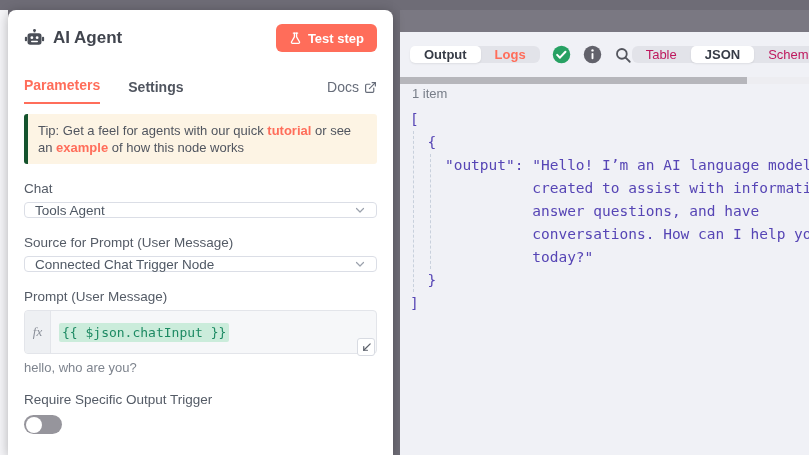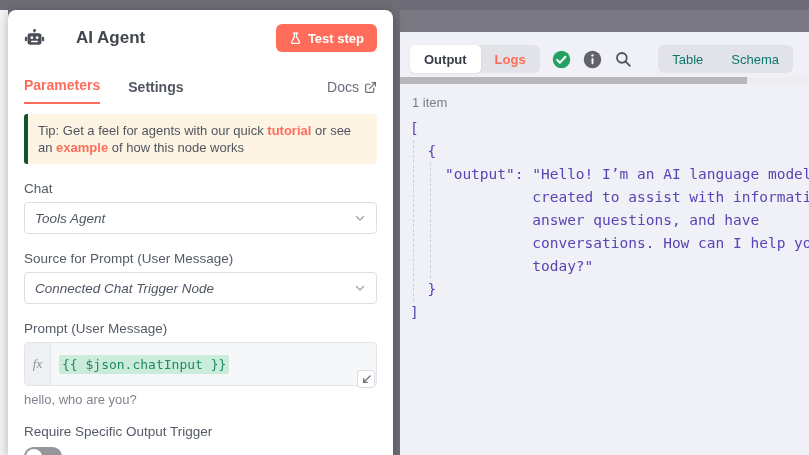--- a/index.html
+++ b/index.html
@@ -9,63 +9,63 @@
   
   .top-band { position:absolute; left:0; top:0; width:809px; height:10px; background:#6e6c76; }
   .left-sliver { position:absolute; left:0; top:10px; width:8px; height:445px; background:#f5f5f8; }
   .gap-col { position:absolute; left:393px; top:0; width:7px; height:455px; background:#6f6d77; }
   .right-topgap { position:absolute; left:400px; top:10px; width:409px; height:22px; background:#7a7882; }
 
   
   .card { position:absolute; left:8px; top:10px; width:385px; height:445px; background:#ffffff;
           border-radius:8px 8px 0 0; box-shadow:0 2px 12px rgba(0,0,0,.28); overflow:hidden; }
   .card-header { padding:14px 16px 0 16px; }
-  .title-row { display:flex; align-items:center;gap:23px; }
+  .title-row { display:flex; align-items:center; }
   .robot-ic { width:21px; height:21px; flex:0 0 auto; margin-right:8px; }
   .node-title { font-size:17px; font-weight:700; color:#41454e; flex:1; }
   .test-btn { background:#ff6d5a; color:#fff; border:none; border-radius:6px; height:28px;
               padding:0 13px; font-size:13px; font-weight:700; display:flex; align-items:center; gap:6px;
               font-family:"Liberation Sans", sans-serif; cursor:pointer; }
   .tabs-row { display:flex; align-items:flex-end; margin-top:22px; height:30px; }
   .tab { font-size:14px; font-weight:700; padding-bottom:9px; cursor:pointer; }
   .tab.active { color:#ff6d5a; border-bottom:2px solid #ff6d5a; }
   .tab.inactive { color:#50555f; font-weight:700; margin-left:28px; }
   .docs-link { margin-left:auto; color:#676d7a; font-size:14px; display:flex; align-items:center; gap:5px; padding-bottom:9px; cursor:pointer; }
 
   .card-body { padding:10px 16px 0 16px; }
   .tip-box { background:#fdf4e4; border-left:4px solid #14532d; border-radius:3px;
              padding:8px 10px; font-size:13px; line-height:17px; color:#50555f; }
   .tip-link { color:#ff6d5a; font-weight:700; cursor:pointer; }
 
   .fgroup { margin-top:17px; }
   .flabel { font-size:13.5px; color:#545b66; margin-bottom:6px; }
-  .selectbox { height:32px; border:1px solid #dbdee6; border-radius:4px; background:#fff;
-               display:flex; align-items:center; padding:0 10px; font-size:13.5px; color:#4f5864; cursor:pointer;font-style:italic; }
+  .selectbox { height:16px; border:1px solid #dbdee6; border-radius:4px; background:#fff;
+               display:flex; align-items:center; padding:0 10px; font-size:13.5px; color:#4f5864; cursor:pointer; }
   .selectbox .val { flex:1; }
   .chev { width:12px; height:12px; color:#9ba1ac; }
 
   .expr-row { position:relative; display:flex; height:44px; border:1px solid #e3e5ea; border-radius:4px; background:#f6f7f9; overflow:visible; }
   .fx-cell { width:26px; background:#eef0f3; border-right:1px solid #e3e5ea; border-radius:4px 0 0 4px;
              display:flex; align-items:center; justify-content:center; color:#8a8f99;
              font-family:"Liberation Serif", serif; font-style:italic; font-size:13px; }
   .expr-cell { flex:1; display:flex; align-items:center; padding:0 8px; overflow:hidden; }
   .expr-text { font-family:"DejaVu Sans Mono", monospace; font-size:13px; color:#1d8a63;
                background:#cbecdb; padding:2px 3px; border-radius:2px; white-space:pre; }
   .expand-btn { position:absolute; right:1px; bottom:-3px; width:18px; height:18px; background:#fff;
                 border:1px solid #d8dbe2; border-radius:3px; display:flex; align-items:center; justify-content:center; cursor:pointer; }
   .resolved { font-size:13px; color:#7e848e; margin-top:6px; }
 
   .toggle { margin-top:8px; width:38px; height:19px; border-radius:10px; background:#96959c; position:relative; cursor:pointer; }
   .toggle .knob { position:absolute; left:2px; top:1.5px; width:16px; height:16px; border-radius:50%; background:#fff; }
 
   
   .rpanel { position:absolute; left:400px; top:32px; width:409px; height:423px; background:#f0f1f6; overflow:hidden; }
   .rheader { display:flex; align-items:center; padding:13px 16px 0 10px; }
-  .seg { display:flex; background:#e2e3e9; border-radius:6px; padding:0; height:28px; }
-  .seg-item { border-radius:5px; padding:0 14px; font-size:13px; display:flex; align-items:center; color:#0f766e; cursor:pointer; white-space:nowrap; }
+  .seg { display:flex; background:#e2e3e9; border-radius:6px; padding:0; height:17px; }
+  .seg-item { border-radius:5px; padding:0 14px; font-size:13px; display:flex; align-items:center; color:#be185d; cursor:pointer; white-space:nowrap; }
   .seg-item.active { background:#fff; color:#373c47; font-weight:700; box-shadow:0 1px 2px rgba(0,0,0,.08); }
   .seg-item.logs { color:#ff6d5a; font-weight:700; }
   .ric { margin-left:12px; cursor:pointer; display:flex; align-items:center; }
   .view-seg { margin-left:auto; }
 
   .hscroll { position:absolute; left:0; top:45px; width:409px; height:7px; background:#ededf1; }
   .hscroll .thumb { position:absolute; left:0; top:0; width:347px; height:7px; background:#b6b6bb; }
 
   .items-count { margin:22px 0 0 12px; font-size:13px; color:#777d88; }
 
@@ -201,20 +201,21 @@
       </svg>
     </span>
     <span class="ric">
       <svg viewBox="0 0 24 24" width="18" height="18" fill="none" stroke="#54565e" stroke-width="2.4" stroke-linecap="round">
         <circle cx="10.5" cy="10.5" r="6.5"></circle>
         <path d="M15.5 15.5L21 21"></path>
       </svg>
     </span>
     <div class="seg view-seg">
       <span class="seg-item">Table</span>
+      <span class="seg-item active">JSON</span>
       <span class="seg-item">Schema</span>
     </div>
   </div>
 
   <div class="hscroll">
 
     <span class="thumb"></span>
   </div>
 
   <div class="items-count">1 item</div>

